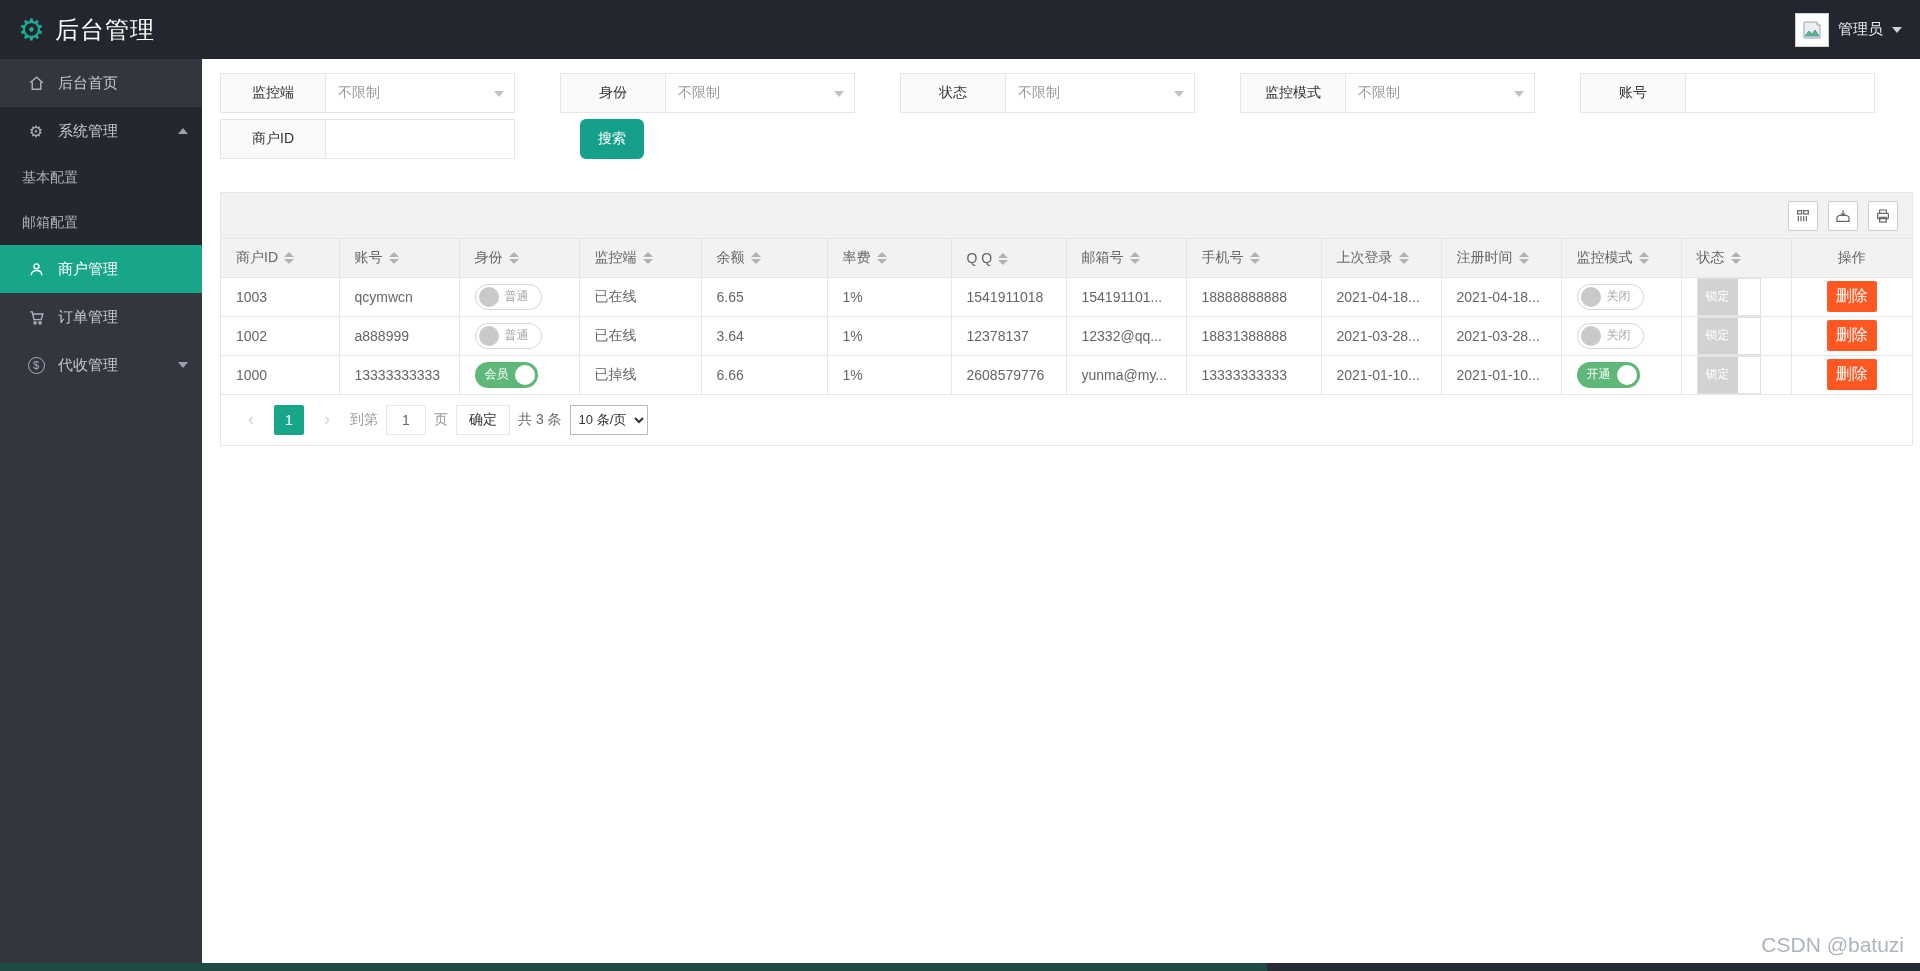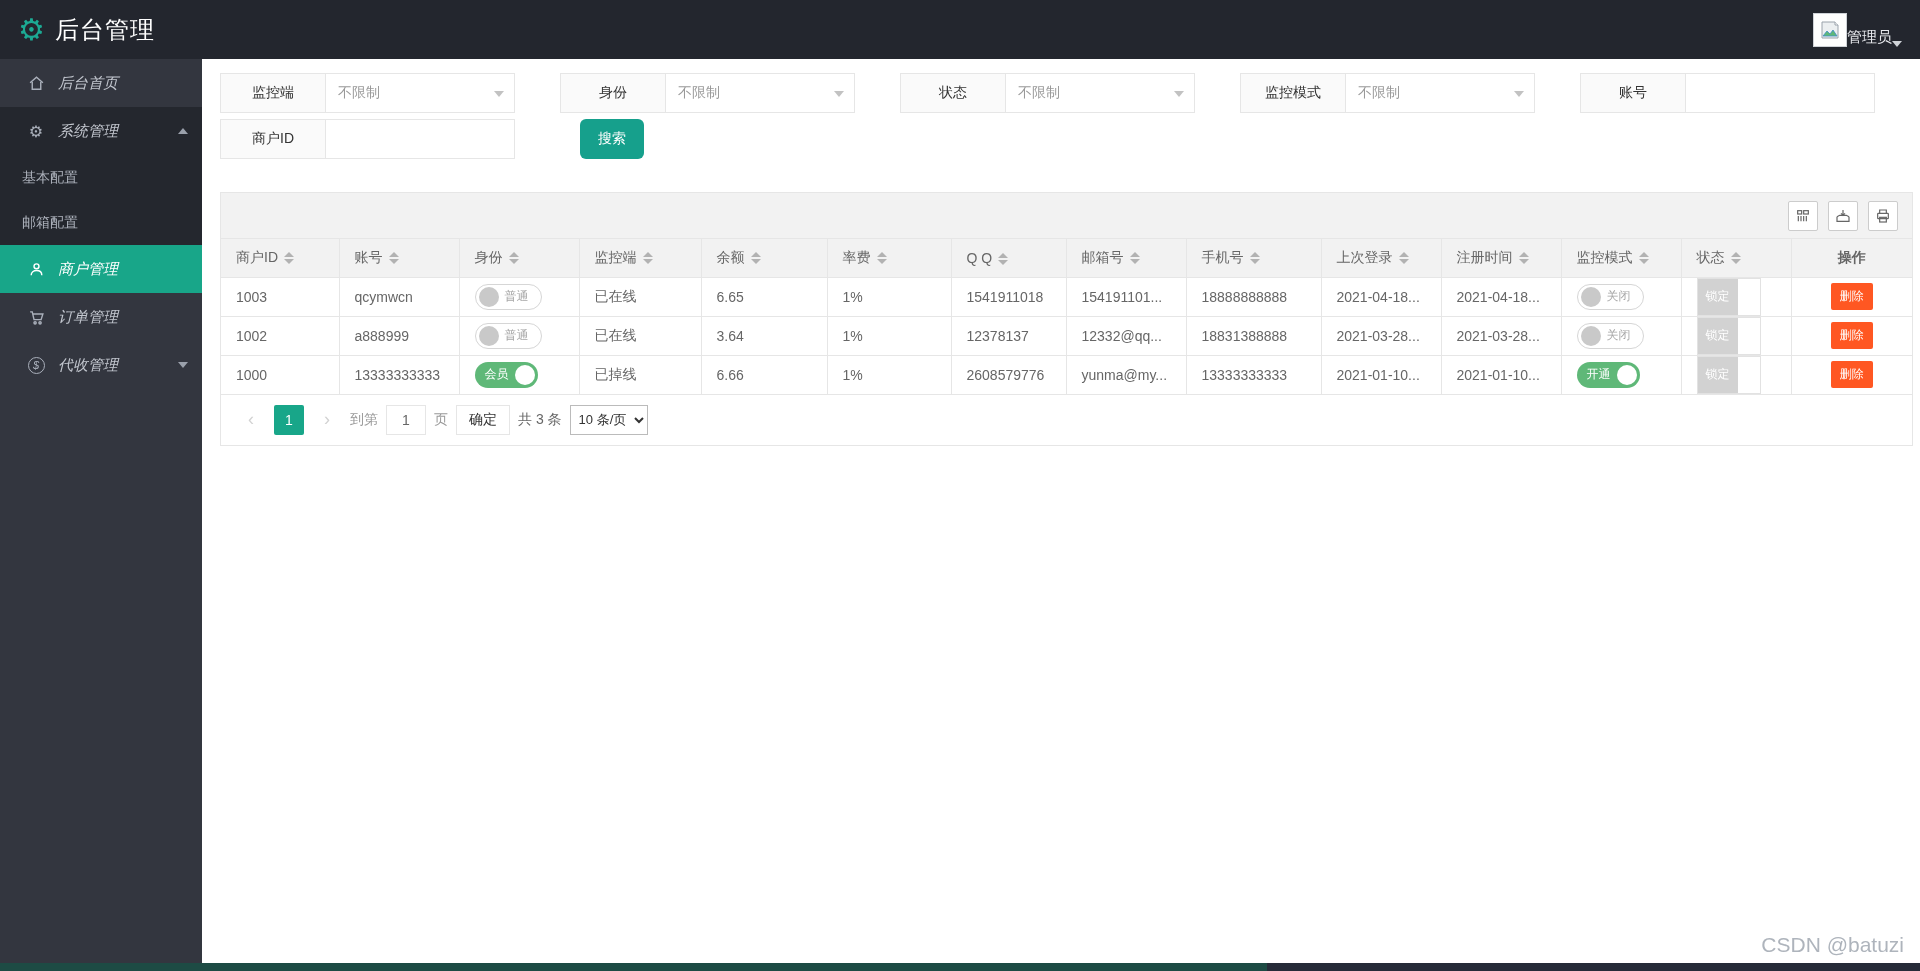--- a/index.html
+++ b/index.html
@@ -4,28 +4,28 @@
 <style>
   * { margin:0; padding:0; box-sizing:border-box; }
   html,body { width:1920px; height:971px; font-family:"Liberation Sans","DejaVu Sans",sans-serif; background:#fff; overflow:hidden; }
   body { position:relative; }
 
   
   .topbar { position:absolute; top:0; left:0; right:0; height:59px; background:#23262E; display:flex; align-items:center; justify-content:space-between; padding:0 18px; z-index:5; }
   .brand { display:flex; align-items:center; gap:10px; }
   .brand .gear { color:#1CAA94; font-size:30px; line-height:1; }
   .brand .title { color:#fff; font-size:24px; letter-spacing:1px; }
-  .userbox { display:flex; align-items:flex-end; cursor:pointer; }
+  .userbox { display:flex; align-items:center; gap:9px; cursor:pointer; }
   .avatar { width:34px; height:34px; border:1px solid #cfd3d8; background:#fff; display:flex; align-items:center; justify-content:center; }
   .username { color:#e8eaee; font-size:15px; }
   .caret-down-sm { width:0; height:0; border-left:5px solid transparent; border-right:5px solid transparent; border-top:6px solid #cfd3d8; }
 
   
   .sidebar { position:absolute; top:59px; left:0; bottom:8px; width:202px; background:#33363F; z-index:4; }
-  .side-item { height:48px; display:flex; align-items:center; padding:0 14px 0 26px; color:#c3c7cf; font-size:15px; cursor:pointer;font-style:italic; }
+  .side-item { height:48px; display:flex; align-items:center; padding:0 14px 0 26px; color:#c3c7cf; font-size:15px; cursor:pointer; }
   .side-item .mi { width:20px; text-align:center; margin-right:12px; color:#aab0bb; font-size:16px; display:inline-flex; justify-content:center; }
   .side-item svg { stroke:#aab0bb; }
   .side-item .flex1 { flex:1; }
   .dark-block { background:#24272E; }
   .sub-item { height:45px; display:flex; align-items:center; padding-left:22px; color:#aeb3bd; font-size:14px; background:#24272E; cursor:pointer; }
   .side-item.active { background:#18A689; color:#fff; }
   .side-item.active .mi, .side-item.active svg { color:#fff; stroke:#fff; }
   .caret-up-mini { width:0; height:0; border-left:5px solid transparent; border-right:5px solid transparent; border-bottom:6px solid #9aa0ab; }
   .caret-down-mini { width:0; height:0; border-left:5px solid transparent; border-right:5px solid transparent; border-top:6px solid #9aa0ab; }
   .dollar-circle { width:17px; height:17px; border:1.4px solid #aab0bb; border-radius:50%; font-size:11px; display:inline-flex; align-items:center; justify-content:center; color:#aab0bb; }
@@ -41,40 +41,40 @@
   .fselect .sel-caret { position:absolute; right:10px; top:17px; width:0; height:0; border-left:5px solid transparent; border-right:5px solid transparent; border-top:6px solid #c2c2c2; }
   .finput { width:188px; border:0; outline:0; padding:0 12px; font-size:14px; color:#666; }
   .search-btn { height:40px; width:64px; background:#16A08C; color:#fff; border:0; font-size:14px; cursor:pointer; border-radius:6px; margin-left:20px; }
 
   
   .table-card { margin-top:33px; border:1px solid #e6e6e6; }
   .tb-toolbar { height:46px; background:#f2f2f2; border-bottom:1px solid #e6e6e6; display:flex; align-items:center; justify-content:flex-end; gap:10px; padding:0 14px; }
   .tool-btn { width:30px; height:30px; background:#fff; border:1px solid #ccc; border-radius:2px; display:flex; align-items:center; justify-content:center; cursor:pointer; }
   table { width:100%; border-collapse:collapse; table-layout:fixed; }
   th { background:#f2f2f2; height:38px; font-weight:400; font-size:14px; color:#666; text-align:left; padding-left:15px; border-right:1px solid #e6e6e6; border-bottom:1px solid #e6e6e6; white-space:nowrap; overflow:hidden; }
-  th:last-child { border-right:0; text-align:center; padding-left:0;font-weight:bold; }
+  th:last-child { border-right:0; text-align:center; padding-left:0; }
   td { height:38px; font-size:14px; color:#666; padding-left:15px; border-right:1px solid #e6e6e6; border-bottom:1px solid #e6e6e6; white-space:nowrap; overflow:hidden; }
   td:last-child { border-right:0; text-align:center; padding-left:0; }
   .sort { display:inline-flex; flex-direction:column; vertical-align:middle; margin-left:6px; cursor:pointer; }
   .sort i { display:block; width:0; height:0; border-left:5px solid transparent; border-right:5px solid transparent; }
   .sort .asc { border-bottom:5px solid #b2b2b2; margin-bottom:2px; }
   .sort .desc { border-top:5px solid #b2b2b2; }
 
   
   .pill { display:inline-flex; align-items:center; height:26px; border-radius:13px; vertical-align:middle; }
   .pill.off { border:1px solid #d6d6d6; background:#fff; padding:0 12px 0 3px; }
   .pill.off .knob { width:20px; height:20px; border-radius:50%; background:#c9c9c9; margin-right:6px; }
   .pill.off .pl { font-weight:400; font-size:12px; color:#a6a6a6; }
   .pill.on { background:#5FB878; padding:0 3px 0 10px;align-items:center; }
   .pill.on .pl { font-weight:400; font-size:12px; color:#fff; margin-right:6px; }
   .pill.on .knob { width:20px; height:20px; border-radius:50%; background:#fff; }
   .lockswitch { display:inline-flex; height:38px; border:1px solid #e2e2e2; vertical-align:middle; cursor:pointer; }
   .lock-on { width:40px; background:#d2d2d2; color:#fff; font-size:12px; font-weight:400; display:flex; align-items:center; justify-content:center; }
   .lock-knob { width:22px; background:#fff; }
-  .del-btn { background:#FF5722; color:#fff; border:0; font-size:12px; padding:5px 9px; border-radius:2px; cursor:pointer; }
+  .del-btn { background:#FF5722; color:#fff; border:0; font-size:16px; padding:5px 9px; border-radius:2px; cursor:pointer; }
 
   
   .pager { display:flex; align-items:center; gap:8px; padding:10px 15px; font-size:14px; color:#666; background:#fff; }
   .pg-arrow { width:30px; height:30px; display:flex; align-items:center; justify-content:center; color:#d2d2d2; font-size:18px; cursor:pointer; }
   .pg-num { width:30px; height:30px; background:#18A689; color:#fff; border-radius:2px; display:flex; align-items:center; justify-content:center; font-size:14px; cursor:pointer; }
   .pg-input { width:40px; height:30px; border:1px solid #e6e6e6; text-align:center; font-size:14px; color:#666; outline:0; }
   .pg-ok { height:30px; padding:0 12px; background:#fff; border:1px solid #e6e6e6; font-size:14px; color:#333; cursor:pointer; }
   .pg-size { height:30px; border:1px solid #bbb; font-size:13px; color:#333; padding:0 4px; background:#fff; }
 
   

